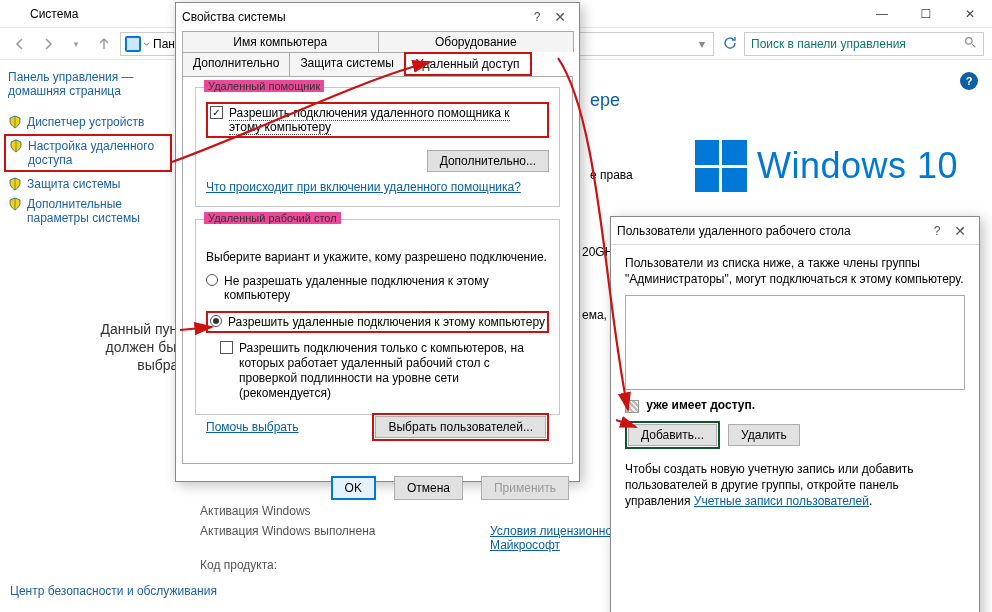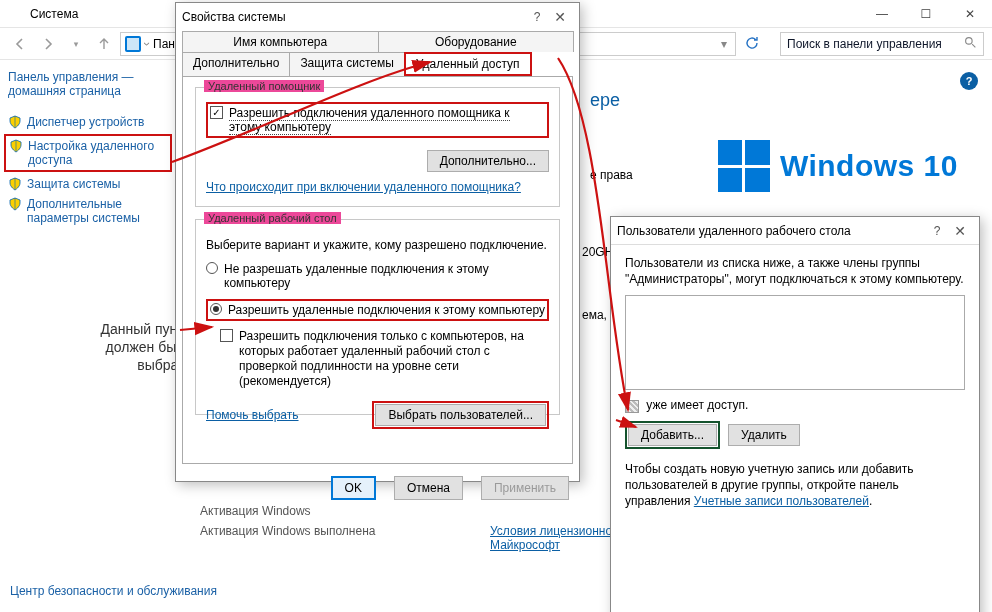--- a/index.html
+++ b/index.html
@@ -12,21 +12,21 @@
   .caption-buttons { display:flex; }
   .cap-btn { width:44px; height:28px; display:flex; align-items:center; justify-content:center; color:#444; }
 
   .toolbar { display:flex; align-items:center; height:32px; gap:4px; padding:0 8px; border-bottom:1px solid #e5e5e5; }
   .nav-arrow { width:24px; height:24px; display:flex; align-items:center; justify-content:center; color:#9a9a9a; border-radius:3px; }
   .breadcrumb { display:flex; align-items:center; flex:1; border:1px solid #ccc; height:24px; padding:0 4px; gap:4px; }
   .breadcrumb .mini-icon { width:16px; height:16px; background:#0078d7; border-radius:2px; position:relative; }
   .breadcrumb .mini-icon:after{content:"";position:absolute;inset:2px;background:#cde6f8;}
   .breadcrumb .sep { color:#888; }
   .refresh-icon { margin-left:4px; width:18px; height:18px; color:#2673c5; }
-  .search-box { width:204px; height:24px; border:1px solid #ccc; display:flex; align-items:center; padding:0 6px; color:#0f172a;margin-left:14px; }
+  .search-box { width:240px; height:24px; border:1px solid #ccc; display:flex; align-items:center; padding:0 6px; color:#0f766e; }
 
   .content-area { display:flex; height: calc(612px - 60px); }
   .sidebar { width:176px; padding:10px 8px; border-right:none; }
   .sidebar-head { color:#1b61a6; font-size:12px; margin-bottom:6px; }
   .sidebar-item { display:flex; gap:5px; align-items:flex-start; color:#1b61a6; padding:3px 0; cursor:pointer;}
   .sidebar-item.boxed { border:2px solid #c11; padding:3px 3px; margin:2px -4px; }
   .shield-icon { width:14px; height:14px; flex:none; }
   .shield-icon svg { width:14px; height:14px; }
   .sidebar-foot { position:absolute; bottom:14px; left:10px; color:#666; }
   .sidebar-foot .lbl { font-size:11px; color:#999; }
@@ -34,21 +34,21 @@
 
   .main-page { flex:1; padding:20px 24px; }
   .page-heading { color:#0b5fa4; font-size:18px; margin-bottom:18px; }
   .info-row { display:flex; gap:20px; margin:6px 0; font-size:12px; color:#333;}
   .info-row .k { width:190px; color:#555; }
   .link-blue { color:#0b5fa4; text-decoration:underline; cursor:pointer;}
   .section-hdr { color:#555; margin:14px 0 6px; }
   .win10-brand { position:absolute; right:34px; top:140px; display:flex; align-items:center; gap:10px; }
   .win10-logo { width:52px; height:52px; display:grid; grid-template:1fr 1fr / 1fr 1fr; gap:3px; }
   .win10-logo span { background:#0078d7; }
-  .win10-text { font-size:30px; font-weight:700; color:#0078d7; letter-spacing:0.5px;}
+  .win10-text { font-size:36px; font-weight:400; color:#0078d7; letter-spacing:0.5px;}
   .help-btn-round { position:absolute; right:14px; top:72px; width:18px; height:18px; border-radius:50%; background:#0b5fa4; color:#fff; display:flex; align-items:center; justify-content:center; font-size:11px; font-weight:bold;}
   .change-key { position:absolute; bottom:12px; right:28px; color:#15803d; display:flex; align-items:center; }
 
   
   .dlg { position:absolute; background:#fff; border:1px solid #888; box-shadow: 3px 3px 12px rgba(0,0,0,.25); }
   .dlg1 { left:175px; top:2px; width:405px; height:480px; }
   .dlg-titlebar { height:28px; display:flex; align-items:center; padding:0 6px; }
   .dlg-titlebar .t { flex:1; font-size:12px; }
   .dlg-titlebar .qmark { width:20px; text-align:center; color:#555; }
   .dlg-titlebar .x { width:26px; text-align:center; font-size:14px; color:#555; }
@@ -199,20 +199,23 @@
       <div style="position:absolute; left:582px; top:245px;">20GHz</div>
       <div style="position:absolute; left:582px; top:308px;">емa, п</div>
 
       <div style="position:absolute; left:200px; top:490px;">
         <div class="section-hdr">Активация Windows</div>
         <div class="info-row">
           <span class="k">Активация Windows выполнена</span>
           <span style="width:60px"></span>
           <span class="link-blue" style="max-width:230px;display:inline-block;">Условия лицензионного соглашения Майкрософт</span>
         </div>
+        <div class="info-row">
+          <span class="k">Код продукта:</span>
+        </div>
       </div>
 
       <div class="change-key">
         <span class="shield-icon"><svg viewBox="0 0 14 14" width="14" height="14">
               <path d="M7 1l5 2v3c0 4-5 7-5 7S2 10 2 6V3z" fill="#fcd000" stroke="#0062b1" stroke-width="0.8"></path>
             </svg></span>
         <span>Изменить ключ продукта</span>
       </div>
     </div>
   </div>
@@ -251,21 +254,21 @@
             <span>Дополнительно...</span>
           </span>
       </div>
       <div style="margin-top:8px;">
         <a class="link-blue">Что происходит при включении удаленного помощника?</a>
       </div>
     </div>
 
     <div class="groupbox" style="height:196px;">
       <span class="legend">Удаленный рабочий стол</span>
-      <div style="margin:8px 0 10px;">Выберите вариант и укажите, кому разрешено подключение.</div>
+      <div style="margin:20px 0 10px;">Выберите вариант и укажите, кому разрешено подключение.</div>
 
       <div class="chk-line">
         <span class="radio-dot"></span>
         <span>Не разрешать удаленные подключения к этому компьютеру</span>
       </div>
       <div class="chk-line boxed" style="margin-top:9px;">
         <span class="radio-dot on"></span>
         <span>Разрешить удаленные подключения к этому компьютеру</span>
       </div>
       <div class="chk-line" style="margin-top:8px; padding-left:14px; font-size:11.5px; line-height:1.25;">
@@ -298,21 +301,21 @@
 
 <div class="dlg dlg2">
   <div class="dlg-titlebar" style="border-bottom:1px solid #ddd;">
     <span class="t">Пользователи удаленного рабочего стола</span>
     <span class="qmark">?</span>
     <span class="x">✕</span>
   </div>
   <div class="body">
     <div class="msg">Пользователи из списка ниже, а также члены группы "Администраторы", могут подключаться к этому компьютеру.</div>
     <div class="userlist-box"></div>
-    <div style="margin:4px 0 8px;">
+    <div style="margin:4px 0 8px;font-weight:bold;">
       <span class="pixel-icon"></span>
       <span>уже имеет доступ.</span>
     </div>
     <div style="display:flex; gap:8px; align-items:center;">
       <span style="border:2px solid #14532d; padding:1px; display:inline-block;">
         <span class="std-btn">
             <span>Добавить...</span>
           </span>
       </span>
       <span class="std-btn">

